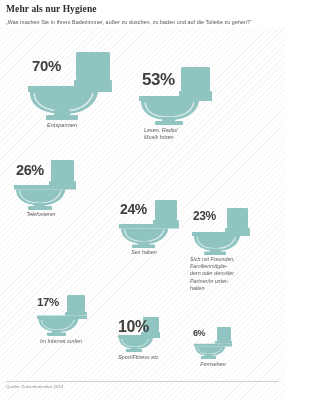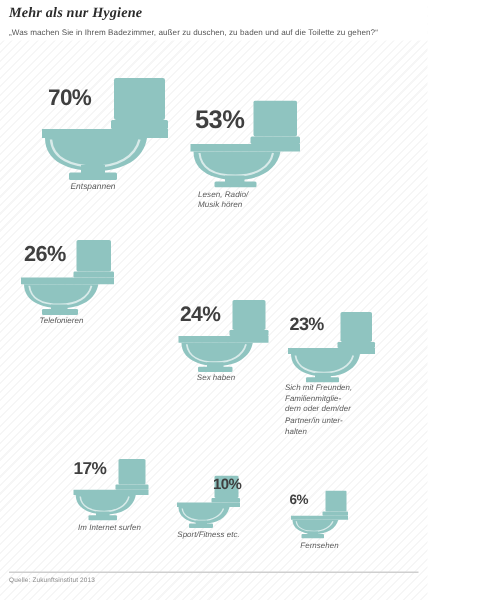--- a/index.html
+++ b/index.html
@@ -21,21 +21,21 @@
       rgba(0,0,0,0.035) 4px
     );
   }
   .header {
     position:absolute; left:0; top:0; width:285px; height:27px;
     background:#ffffff;
     padding:4px 6px 0 6px;
   }
   .title {
     font-family:"Liberation Serif", serif;
-    font-weight:bold; font-style:italic;
+    font-weight:bold; 
     font-size:9.5px; color:#2b2b2b;
     letter-spacing:0.1px;
     line-height:11px;
   }
   .subtitle {
     font-family:"Liberation Sans", sans-serif;
     font-size:5.4px; color:#555555;
     line-height:8px; margin-top:2.5px;
     letter-spacing:0.05px;
     white-space:nowrap;
@@ -93,21 +93,21 @@
         <rect x="30" y="58" width="16" height="6" fill="#8fc4c0"></rect>
         <rect x="22" y="63" width="32" height="5" rx="1" fill="#8fc4c0"></rect>
       </svg>
     </div>
     <div class="pct" style="left:8px; top:6px; font-size:15px;">70%</div>
     <div class="lbl center" style="left:-2px; top:70px; width:80px; font-size:5.6px;">
       <div>Entspannen</div>
     </div>
   </div>
 
-  <div class="item" style="left:124px; top:67px;">
+  <div class="item" style="left:136px; top:67px;">
     <div class="toilet">
       <svg width="78" height="58" viewBox="0 0 78 58" aria-hidden="true">
         <rect x="45" y="0" width="29" height="24" rx="1.3" fill="#8fc4c0"></rect>
         <rect x="43" y="24" width="33" height="5" rx="1" fill="#8fc4c0"></rect>
         <path d="M3 29 L76 29 L76 34 L3 34 Z" fill="#8fc4c0"></path>
         <path d="M5 34 C5 48, 19 53, 34 53 C49 53, 61 46, 63 34 Z" fill="#8fc4c0"></path>
         <path d="M9 35 C10 46, 20 50, 33 50 C46 50, 56 45, 58 35" fill="none" stroke="#ffffff" stroke-width="1.4" opacity="0.65"></path>
         <rect x="26" y="50" width="13" height="5" fill="#8fc4c0"></rect>
         <rect x="19" y="54" width="28" height="4" rx="1" fill="#8fc4c0"></rect>
       </svg>
@@ -170,21 +170,21 @@
     <div class="pct" style="left:3px; top:2px; font-size:12px;">23%</div>
     <div class="lbl" style="left:0px; top:48px; width:72px; font-size:5.3px;">
       <div>Sich mit Freunden,</div>
       <div>Familienmitglie-</div>
       <div>dern oder dem/der</div>
       <div>Partner/in unter-</div>
       <div>halten</div>
     </div>
   </div>
 
-  <div class="item" style="left:47px; top:295px;margin-top:11px;">
+  <div class="item" style="left:35px; top:295px;">
     <div class="toilet">
       <svg width="54" height="41" viewBox="0 0 54 41" aria-hidden="true">
         <rect x="32" y="0" width="18" height="17" rx="1" fill="#8fc4c0"></rect>
         <rect x="30" y="17" width="22" height="3.5" rx="0.7" fill="#8fc4c0"></rect>
         <path d="M2 20.5 L52 20.5 L52 24 L2 24 Z" fill="#8fc4c0"></path>
         <path d="M3.5 24 C3.5 33, 13 37, 23.5 37 C34 37, 42 32.5, 43.5 24 Z" fill="#8fc4c0"></path>
         <path d="M6.5 25 C7 32, 14 35, 22.5 35 C31 35, 37.5 31, 39 25" fill="none" stroke="#ffffff" stroke-width="1" opacity="0.65"></path>
         <rect x="17" y="35" width="9" height="3" fill="#8fc4c0"></rect>
         <rect x="12" y="37.5" width="19" height="3.5" rx="0.7" fill="#8fc4c0"></rect>
       </svg>
@@ -200,21 +200,21 @@
       <svg width="46" height="35" viewBox="0 0 46 35" aria-hidden="true">
         <rect x="27" y="0" width="16" height="15" rx="1" fill="#8fc4c0"></rect>
         <rect x="25" y="15" width="19" height="3" rx="0.6" fill="#8fc4c0"></rect>
         <path d="M2 18 L44 18 L44 21 L2 21 Z" fill="#8fc4c0"></path>
         <path d="M3 21 C3 28.5, 11 32, 20 32 C29 32, 35.5 28, 37 21 Z" fill="#8fc4c0"></path>
         <path d="M5.5 22 C6 27.5, 12 30, 19 30 C26 30, 31.5 26.5, 33 22" fill="none" stroke="#ffffff" stroke-width="0.9" opacity="0.65"></path>
         <rect x="14.5" y="30" width="7.5" height="2.5" fill="#8fc4c0"></rect>
         <rect x="10" y="32" width="16" height="3" rx="0.6" fill="#8fc4c0"></rect>
       </svg>
     </div>
-    <div class="pct" style="left:2px; top:2px; font-size:10px;margin-left:24px;">10%</div>
+    <div class="pct" style="left:2px; top:2px; font-size:16px;">10%</div>
     <div class="lbl center" style="left:-11px; top:37px; width:68px; font-size:5.3px;">
       <div>Sport/Fitness etc.</div>
     </div>
   </div>
 
   <div class="item" style="left:192px; top:327px;">
     <div class="toilet">
       <svg width="42" height="32" viewBox="0 0 42 32" aria-hidden="true">
         <rect x="25" y="0" width="14" height="14" rx="0.9" fill="#8fc4c0"></rect>
         <rect x="23" y="14" width="17" height="2.8" rx="0.6" fill="#8fc4c0"></rect>

